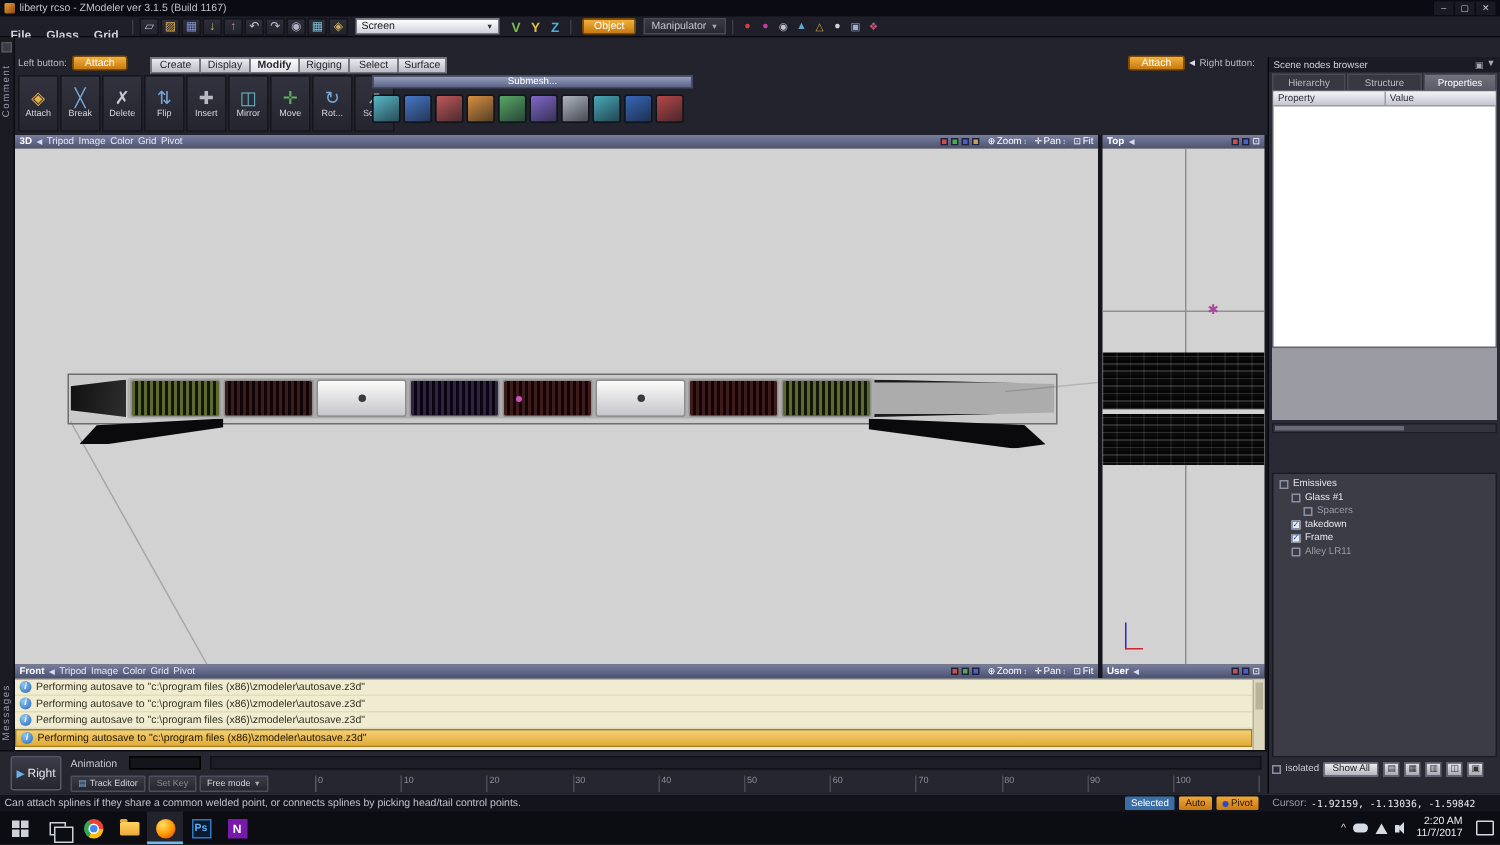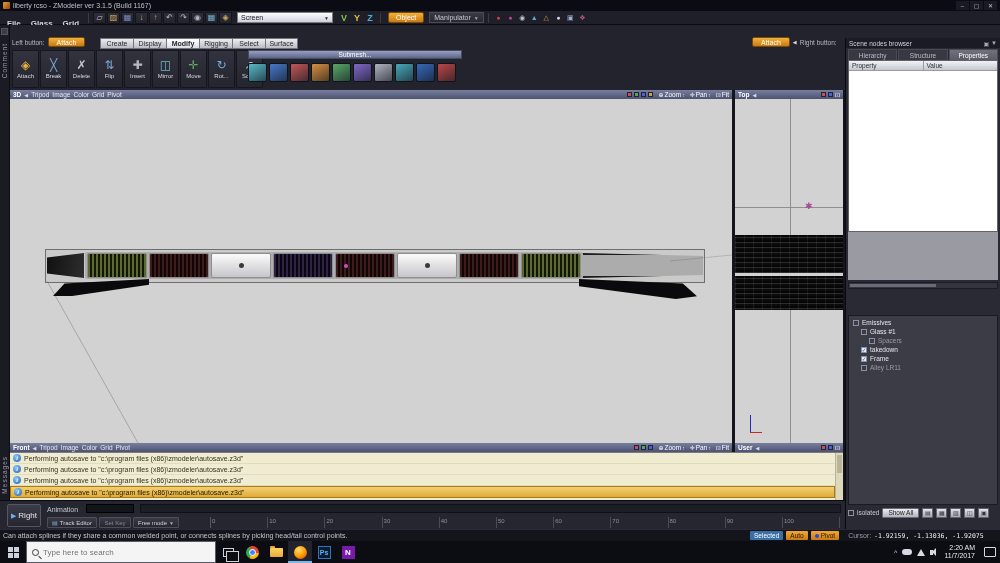--- a/index.html
+++ b/index.html
@@ -618,36 +618,32 @@
           <span>Selected</span>
         </span>
       <span class="badge auto">
           <span>Auto</span>
         </span>
       <span class="badge pivot">
           <span class="pivot-dot"></span>
           <span>Pivot</span>
         </span>
       <span class="cursor-label">Cursor:</span>
-      <span class="cursor-value">-1.92159, -1.13036, -1.92075</span>
+      <span class="cursor-value">-1.92159, -1.13036, -1.59842</span>
     </span>
   </div>
 
   <div id="taskbar">
     <div class="start-btn">
       <span class="win-logo">
           <span></span>
           <span></span>
           <span></span>
           <span></span>
         </span>
-    </div>
-    <div class="search-box">
-      <span class="search-glass"></span>
-      <input class="search-input" placeholder="Type here to search" style="">
     </div>
     <div id="tb-apps">
         <div class="tb-icon">
           <span class="app-taskview"></span>
         </div>
         <div class="tb-icon">
           <span class="app-chrome"></span>
         </div>
         <div class="tb-icon">
           <span class="app-folder"></span>

